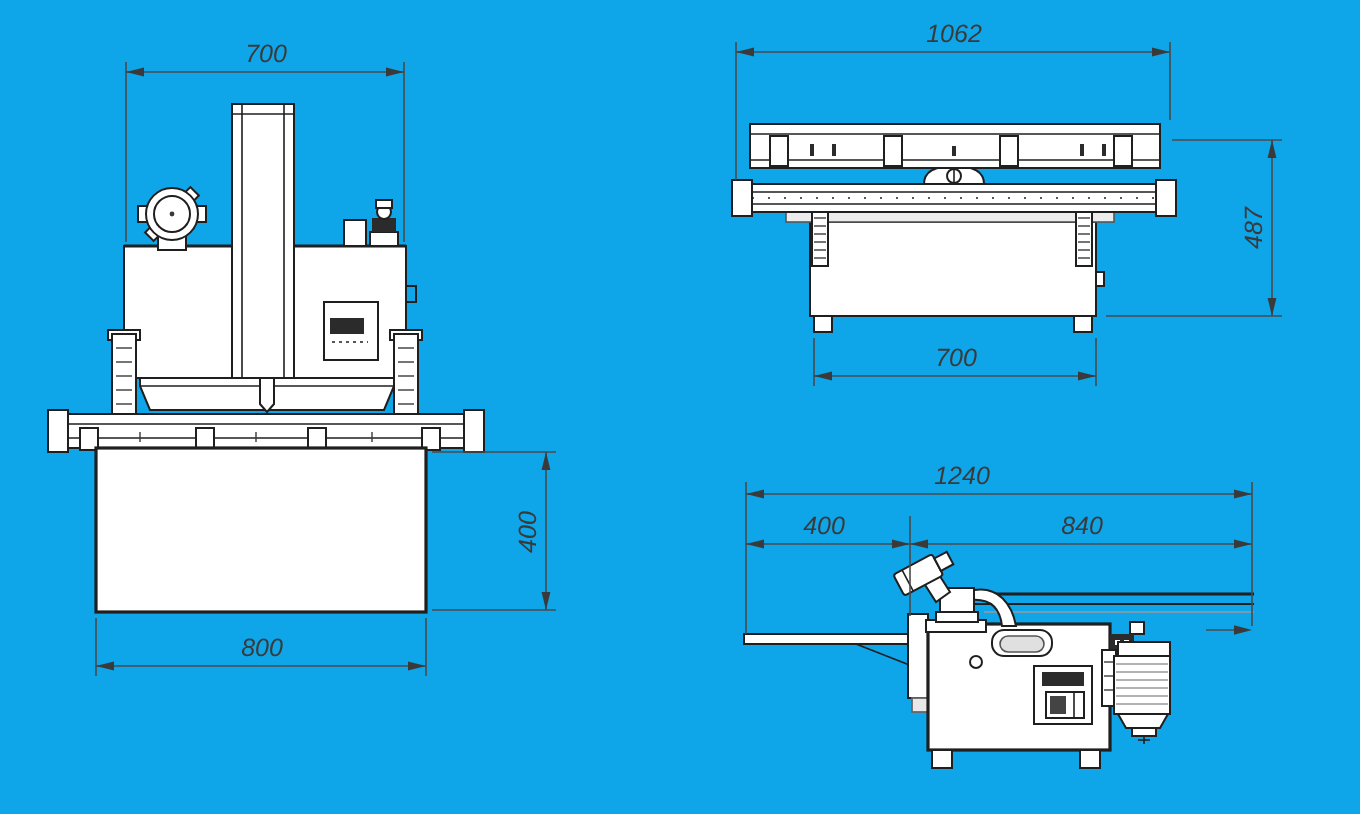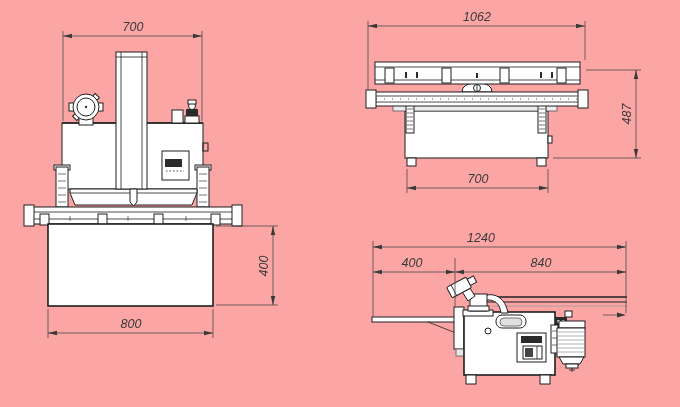--- a/index.html
+++ b/index.html
@@ -1,16 +1,16 @@
 <!DOCTYPE html>
 <html><head>
 <meta charset="utf-8">
 <style>
   html,body{margin:0;padding:0;background:#fff;}
-  .canvas{position:relative;width:680px;height:407px;background:#fca5a5;overflow:hidden;
+  .canvas{position:relative;width:680px;height:407px;background:#0ea5e9;overflow:hidden;
           font-family:"Liberation Sans", sans-serif;}
   svg{display:block;}
   .ln{stroke:#1f1f1f;stroke-width:1;fill:none;}
   .ln2{stroke-width:1.6;}
   .lnT{stroke-width:0.8;}
   .wh{fill:#ffffff;}
   .dim{stroke:#4a4a4a;stroke-width:0.8;fill:none;}
   .arr{fill:#3a3a3a;stroke:none;}
   .dimtxt{font:italic 12.5px "Liberation Sans", sans-serif;fill:#3a3a3a;text-anchor:middle;}
   .hatch{stroke:#3a3a3a;stroke-width:0.7;}

